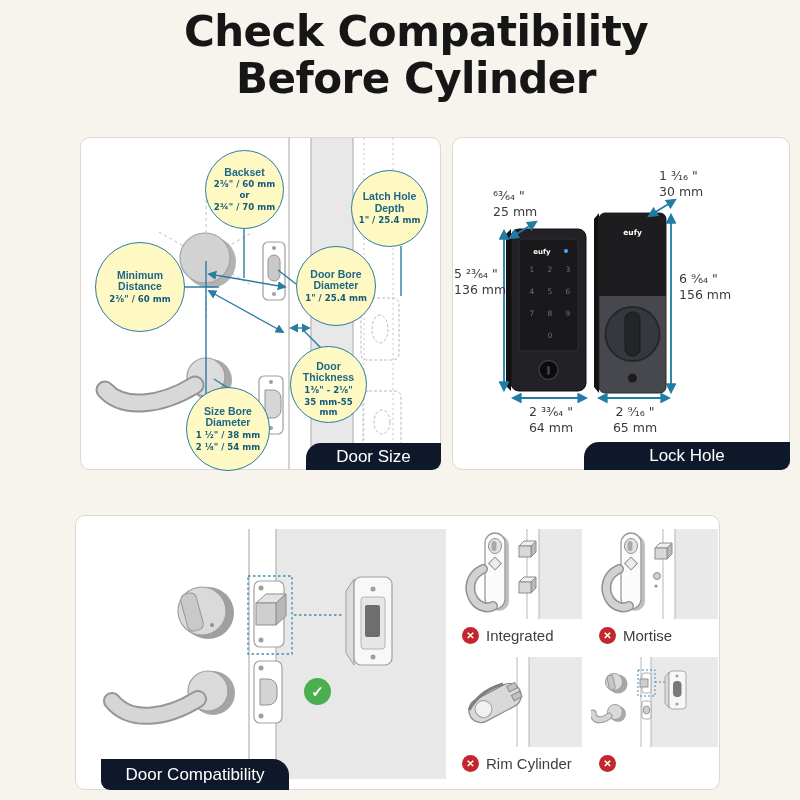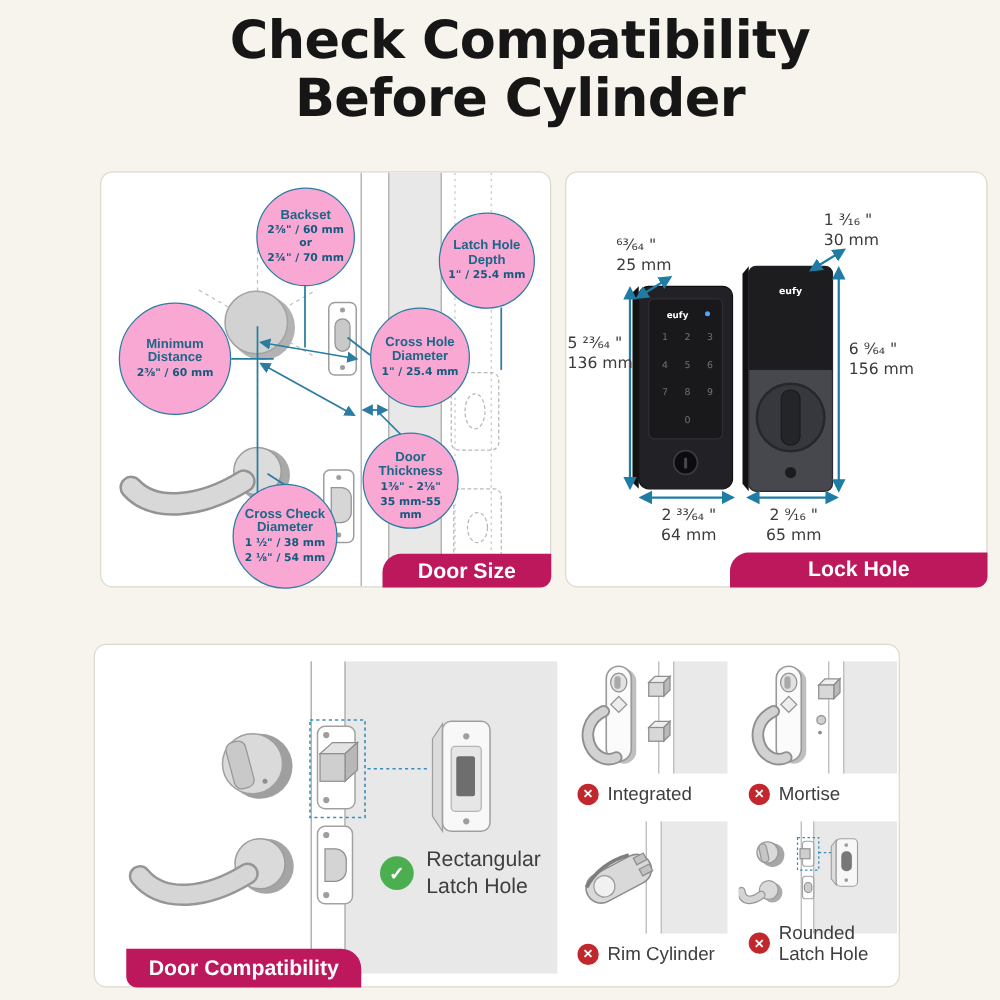--- a/index.html
+++ b/index.html
@@ -10,31 +10,31 @@
            font-family:"DejaVu Sans", sans-serif; font-weight:700; font-size:42px;
            line-height:1.12; color:#161616; letter-spacing:-0.5px; }
 
   .panel { position:absolute; background:#fff; border:1px solid #ddd8d0; border-radius:10px; }
   #door-panel   { left:80px;  top:137px; width:361px; height:333px; }
   #lock-panel   { left:452px; top:137px; width:338px; height:333px; }
   #compat-panel { left:75px;  top:515px; width:645px; height:275px; }
 
   .panel svg.art { position:absolute; left:0; top:0; }
 
-  .badge { position:absolute; background:#be185d; color:#fff; font-weight:700;
+  .badge { position:absolute; background:#0f172a; color:#fff; font-weight:400;
            display:flex; align-items:center; justify-content:center; z-index:30; }
   #door-badge   { right:-1px; bottom:-1px; width:135px; height:27px; font-size:17px;
                   border-top-left-radius:15px; border-bottom-right-radius:9px; }
   #lock-badge   { right:-1px; bottom:-1px; width:206px; height:28px; font-size:17px;
                   border-top-left-radius:15px; border-bottom-right-radius:9px; }
   #compat-badge { left:-1px;  bottom:-1px; width:188px; height:31px; font-size:17px;
                   border-top-right-radius:16px; border-bottom-left-radius:9px;margin-left:26px; }
 
   
-  .callout { position:absolute; background:#f9a8d4; border:1.6px solid #2a7ca1; border-radius:50%;
+  .callout { position:absolute; background:#fef9c3; border:1.6px solid #2a7ca1; border-radius:50%;
              display:flex; flex-direction:column; align-items:center; justify-content:center;
              text-align:center; z-index:20; padding:4px; }
   .co-title { font-size:10.5px; line-height:1.1; font-weight:700; color:#1d6687; }
   .co-line  { font-family:"DejaVu Sans", sans-serif; font-size:8.6px; line-height:1.25;
               font-weight:700; color:#145a7c; margin-top:1px; }
   #co-backset   { left:124px; top:12px;  width:79px; height:79px; }
   #co-latchhole { left:270px; top:32px;  width:77px; height:77px; }
   #co-mindist   { left:14px;  top:104px; width:90px; height:90px;justify-content:center; }
   #co-doorhole  { left:215px; top:108px; width:80px; height:80px; }
   #co-thickness { left:209px; top:208px; width:77px; height:77px;justify-content:flex-end; }
@@ -135,30 +135,30 @@
   </div>
   <div class="callout" id="co-latchhole">
     <div class="co-title">Latch Hole Depth</div>
     <div class="co-line">1" / 25.4 mm</div>
   </div>
   <div class="callout" id="co-mindist">
     <div class="co-title">Minimum Distance</div>
     <div class="co-line">2⅜" / 60 mm</div>
   </div>
   <div class="callout" id="co-doorhole">
-    <div class="co-title">Cross Hole Diameter</div>
+    <div class="co-title">Door Bore Diameter</div>
     <div class="co-line">1" / 25.4 mm</div>
   </div>
   <div class="callout" id="co-thickness">
     <div class="co-title">Door Thickness</div>
     <div class="co-line">1⅜" - 2⅛"</div>
     <div class="co-line">35 mm-55 mm</div>
   </div>
   <div class="callout" id="co-crossbore">
-    <div class="co-title">Cross Check Diameter</div>
+    <div class="co-title">Size Bore Diameter</div>
     <div class="co-line">1 ½" / 38 mm</div>
     <div class="co-line">2 ⅛" / 54 mm</div>
   </div>
 
   <div class="badge" id="door-badge">Door Size</div>
 </section>
 
 <section class="panel" id="lock-panel">
   <svg class="art" width="336" height="331" viewBox="0 0 336 331">
     <defs>
@@ -272,21 +272,20 @@
     <polygon points="250,62 258,50 258,136 250,124" fill="#dcdcdc" stroke="#9f9f9f"></polygon>
     <rect x="258" y="48" width="38" height="88" rx="7" fill="#f8f8f8" stroke="#9f9f9f" stroke-width="1.2"></rect>
     <rect x="265" y="68" width="24" height="52" rx="3" fill="#e6e6e6" stroke="#b5b5b5"></rect>
     <rect x="269" y="76" width="15" height="32" rx="2" fill="#6e6e6e"></rect>
     <circle cx="277" cy="60" r="2.5" fill="#9e9e9e"></circle>
     <circle cx="277" cy="128" r="2.5" fill="#9e9e9e"></circle>
   </svg>
 
   <div class="ok-row">
     <div class="check-badge">✓</div>
-    <div class="ok-label">Rectangular Latch Hole</div>
   </div>
 
   <div class="tile-grid">
 
     <div class="tile">
       <svg width="129" height="90" viewBox="0 0 127 90">
         <rect x="84" y="0" width="43" height="90" fill="#e9e9e9"></rect>
         <line x1="72" y1="0" x2="72" y2="90" stroke="#b7b7b7"></line>
         <line x1="84" y1="0" x2="84" y2="90" stroke="#b7b7b7"></line>
         <rect x="34" y="6" width="20" height="76" rx="10" fill="#bfbfbf"></rect>
@@ -377,20 +376,19 @@
         <rect x="47" y="13" width="17" height="26" fill="none" stroke="#3a8fb5" stroke-width="1" stroke-dasharray="2,2"></rect>
         <line x1="64" y1="25" x2="76" y2="25" stroke="#3a8fb5" stroke-width="1" stroke-dasharray="2,2"></line>
         <polygon points="74,20 78,15 78,51 74,46" fill="#dcdcdc" stroke="#9f9f9f" stroke-width="0.9"></polygon>
         <rect x="78" y="14" width="17" height="38" rx="3.5" fill="#f7f7f7" stroke="#9f9f9f" stroke-width="0.9"></rect>
         <rect x="82" y="24" width="8.5" height="16" rx="4" fill="#787878"></rect>
         <circle cx="86" cy="19" r="1.5" fill="#9e9e9e"></circle>
         <circle cx="86" cy="47" r="1.5" fill="#9e9e9e"></circle>
       </svg>
       <div class="tile-label-row">
         <span class="x-badge">✕</span>
-        <span class="tile-label">Rounded Latch Hole</span>
       </div>
     </div>
 
   </div>
 
   <div class="badge" id="compat-badge">Door Compatibility</div>
 </section>
 
 </body></html>

